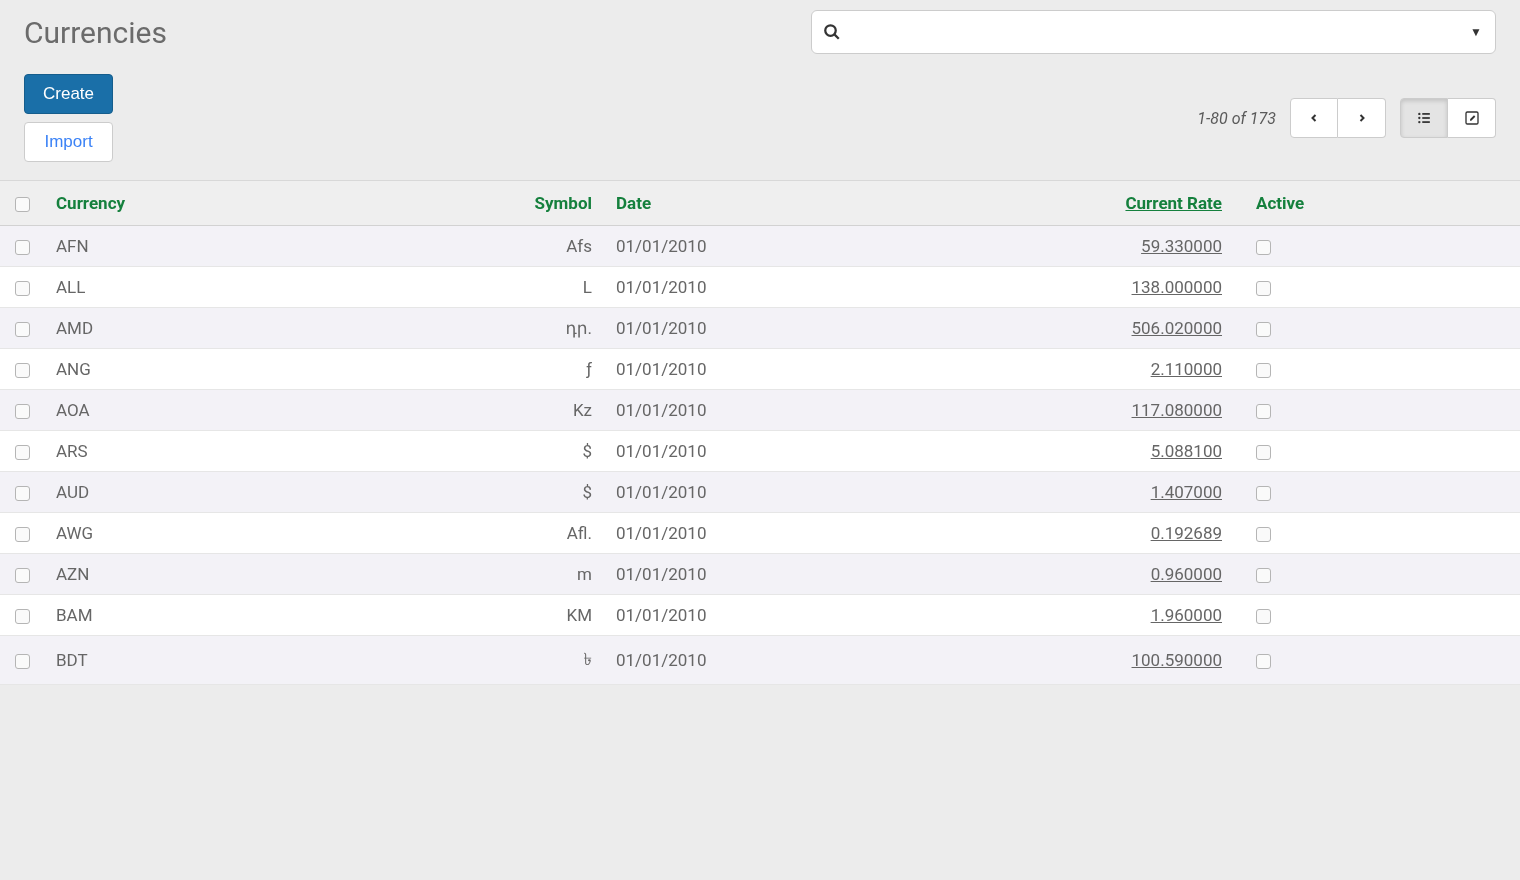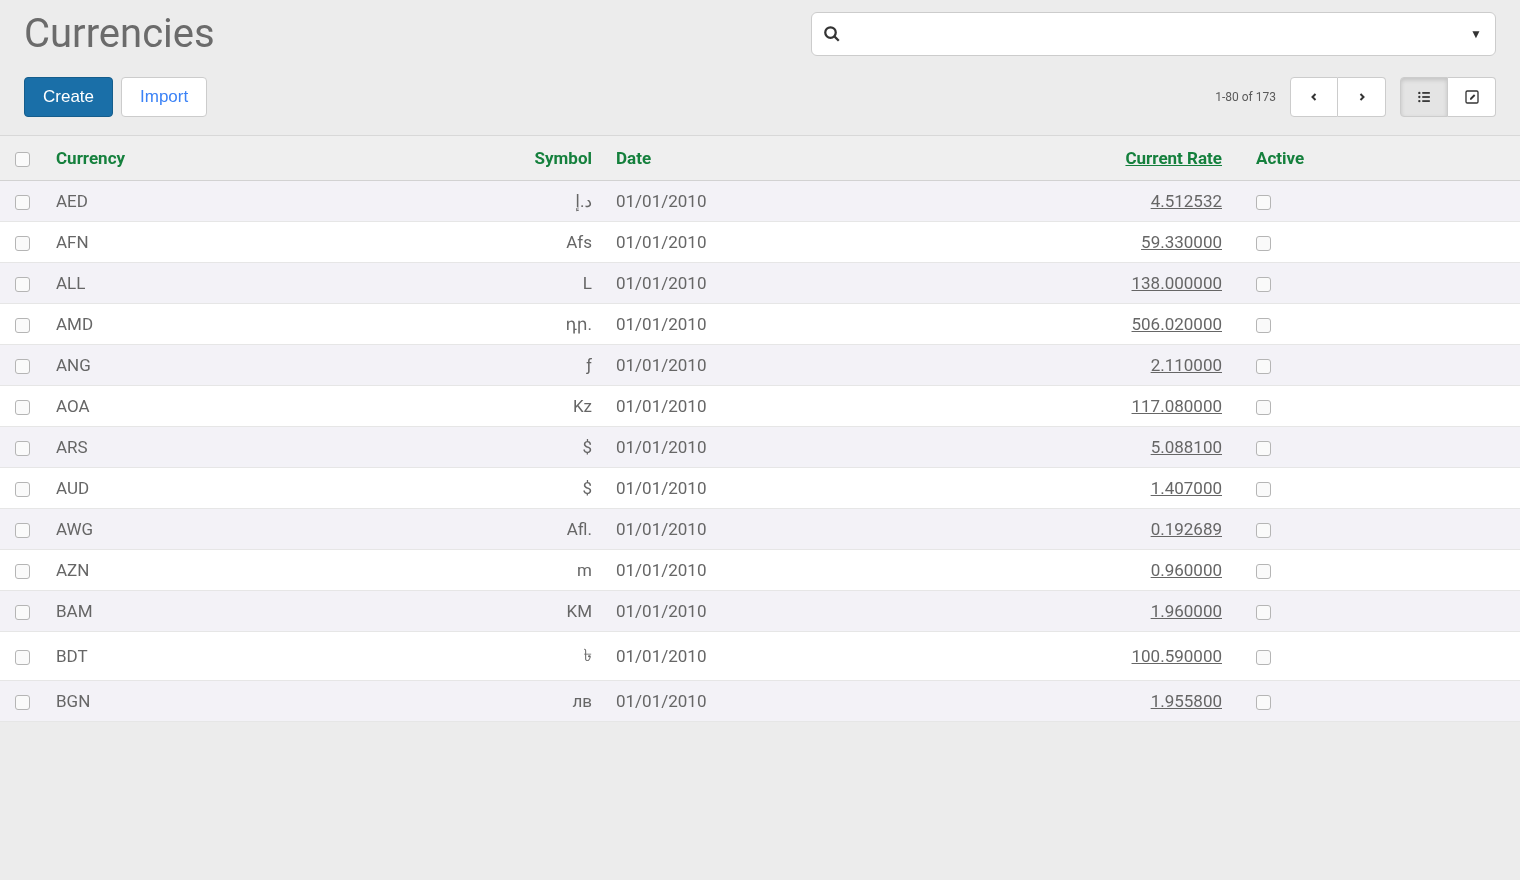--- a/index.html
+++ b/index.html
@@ -14,21 +14,21 @@
   .header-area {
     padding: 10px 24px 0 24px;
   }
   .top-row {
     display: flex;
     align-items: center;
     justify-content: space-between;
     margin-bottom: 20px;
   }
   .page-title {
-    font-size: 40px;
+    font-size: 30px;
     font-weight: 400;
     color: #6b6b6b;
   }
   .search-wrap {
     flex: 1;
     max-width: 685px;
     margin-left: auto;
     position: relative;
   }
   .search-input {
@@ -55,21 +55,21 @@
     transform: translateY(-50%);
     color: #333;
     font-size: 12px;
   }
   .controls-row {
     display: flex;
     align-items: center;
     justify-content: space-between;
     margin-bottom: 18px;
   }
-  .left-controls { display: flex; gap: 8px; }
+  .left-controls { display: flex; gap: 8px; flex-direction: column; }
   .btn {
     display: inline-flex;
     align-items: center;
     justify-content: center;
     height: 40px;
     padding: 0 18px;
     border-radius: 4px;
     font-size: 17px;
     cursor: pointer;
     border: 1px solid transparent;
@@ -83,22 +83,23 @@
     background: #fff;
     color: #3b82f6;
     border-color: #ccc;
   }
   .right-controls {
     display: flex;
     align-items: center;
     gap: 14px;
   }
   .pager-text {
-    font-size: 12px;
+    font-size: 16px;
     color: #5a5a5a;
+    font-style: italic;
   }
   .btn-group {
     display: inline-flex;
   }
   .btn-group .icon-btn {
     width: 48px;
     height: 40px;
     display: inline-flex;
     align-items: center;
     justify-content: center;
@@ -238,28 +239,20 @@
       <tr>
         <th class="col-check"><span class="chk"></span></th>
         <th class="col-currency">Currency</th>
         <th class="col-symbol">Symbol</th>
         <th class="col-date">Date</th>
         <th class="col-rate">Current Rate</th>
         <th class="col-active">Active</th>
       </tr>
     </thead>
     <tbody id="tbody">
-    <tr>
-          <td class="col-check"><span class="chk"></span></td>
-          <td class="col-currency">AED</td>
-          <td class="col-symbol">د.إ</td>
-          <td class="col-date">01/01/2010</td>
-          <td class="col-rate">4.512532</td>
-          <td class="col-active"><span class="chk"></span></td>
-        </tr>
         <tr>
           <td class="col-check"><span class="chk"></span></td>
           <td class="col-currency">AFN</td>
           <td class="col-symbol">Afs</td>
           <td class="col-date">01/01/2010</td>
           <td class="col-rate">59.330000</td>
           <td class="col-active"><span class="chk"></span></td>
         </tr>
         <tr>
           <td class="col-check"><span class="chk"></span></td>
@@ -332,25 +325,17 @@
           <td class="col-date">01/01/2010</td>
           <td class="col-rate">1.960000</td>
           <td class="col-active"><span class="chk"></span></td>
         </tr>
         <tr>
           <td class="col-check"><span class="chk"></span></td>
           <td class="col-currency">BDT</td>
           <td class="col-symbol">৳</td>
           <td class="col-date">01/01/2010</td>
           <td class="col-rate">100.590000</td>
-          <td class="col-active"><span class="chk"></span></td>
-        </tr>
-        <tr>
-          <td class="col-check"><span class="chk"></span></td>
-          <td class="col-currency">BGN</td>
-          <td class="col-symbol">лв</td>
-          <td class="col-date">01/01/2010</td>
-          <td class="col-rate">1.955800</td>
           <td class="col-active"><span class="chk"></span></td>
         </tr>
       </tbody>
   </table>
 </div>
 
 </body></html>

